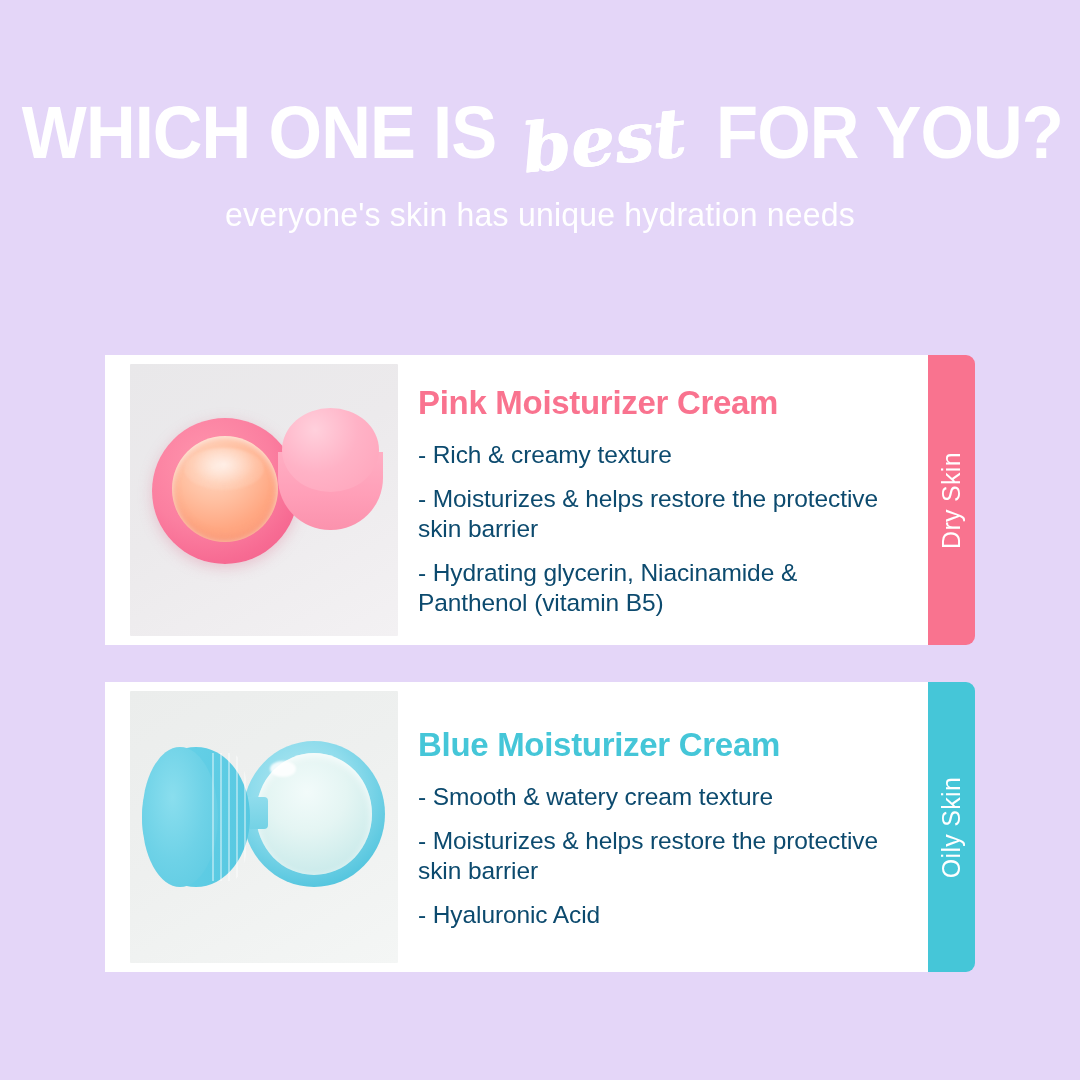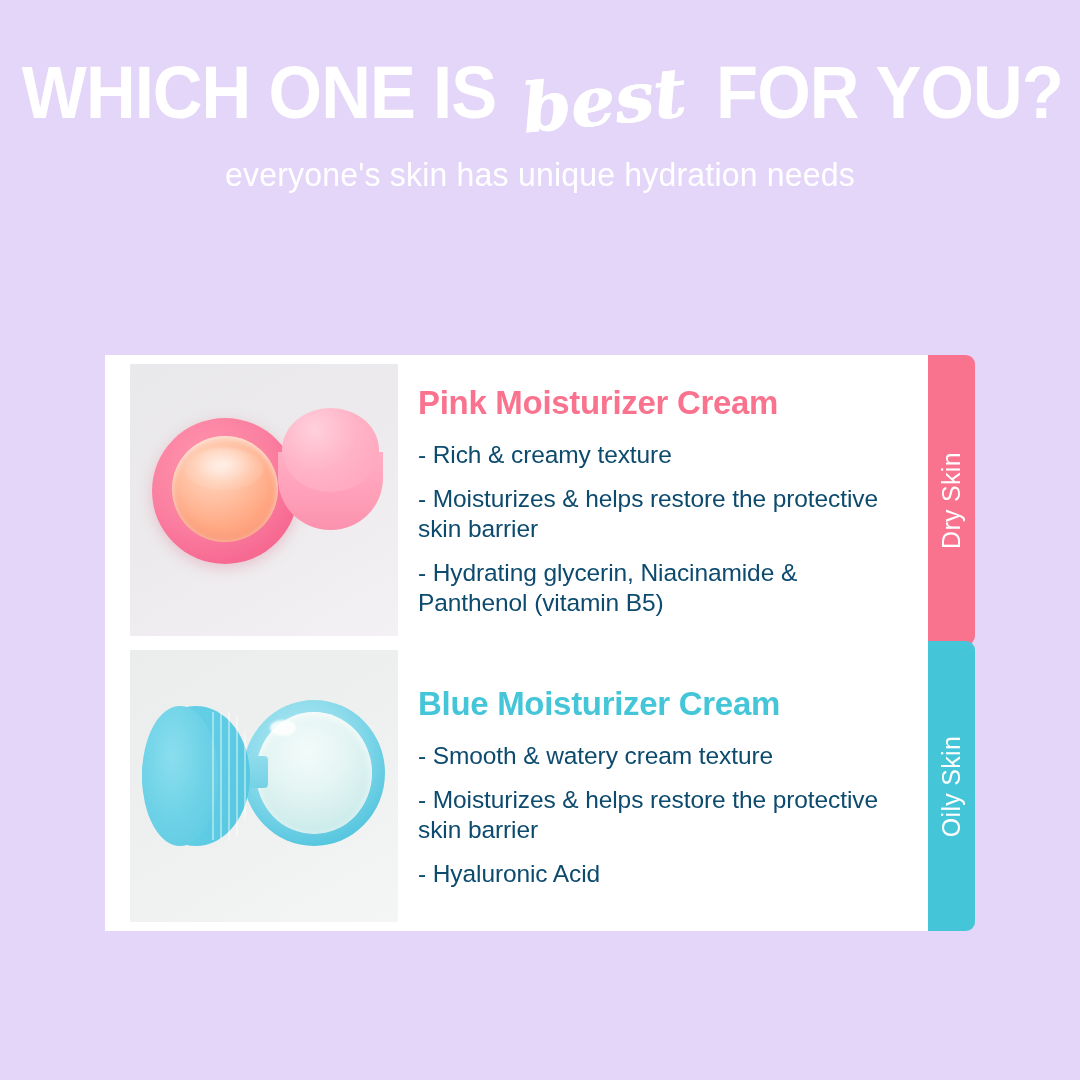--- a/index.html
+++ b/index.html
@@ -14,21 +14,21 @@
     overflow: hidden;
     position: relative;
   }
 
   
   .header {
     position: absolute;
     top: 0;
     left: 0;
     width: 1080px;
-    padding-top: 52px;
+    padding-top: 92px;
     text-align: center;
   }
   .headline {
     position: relative;
     height: 82px;
     color: #ffffff;
     white-space: nowrap;
     display: flex;
     align-items: baseline;
     justify-content: center;
@@ -69,21 +69,21 @@
   
   .card {
     position: absolute;
     left: 105px;
     width: 870px;
     height: 290px;
     display: flex;
     align-items: stretch;
   }
   #card-0 { top: 355px; }
-  #card-1 { top: 641px; }
+  #card-1 { top: 682px; }
 
   .card-body {
     position: relative;
     width: 823px;
     background: #ffffff;
     display: flex;
     align-items: center;
     box-sizing: border-box;
     padding: 8px;
   }

